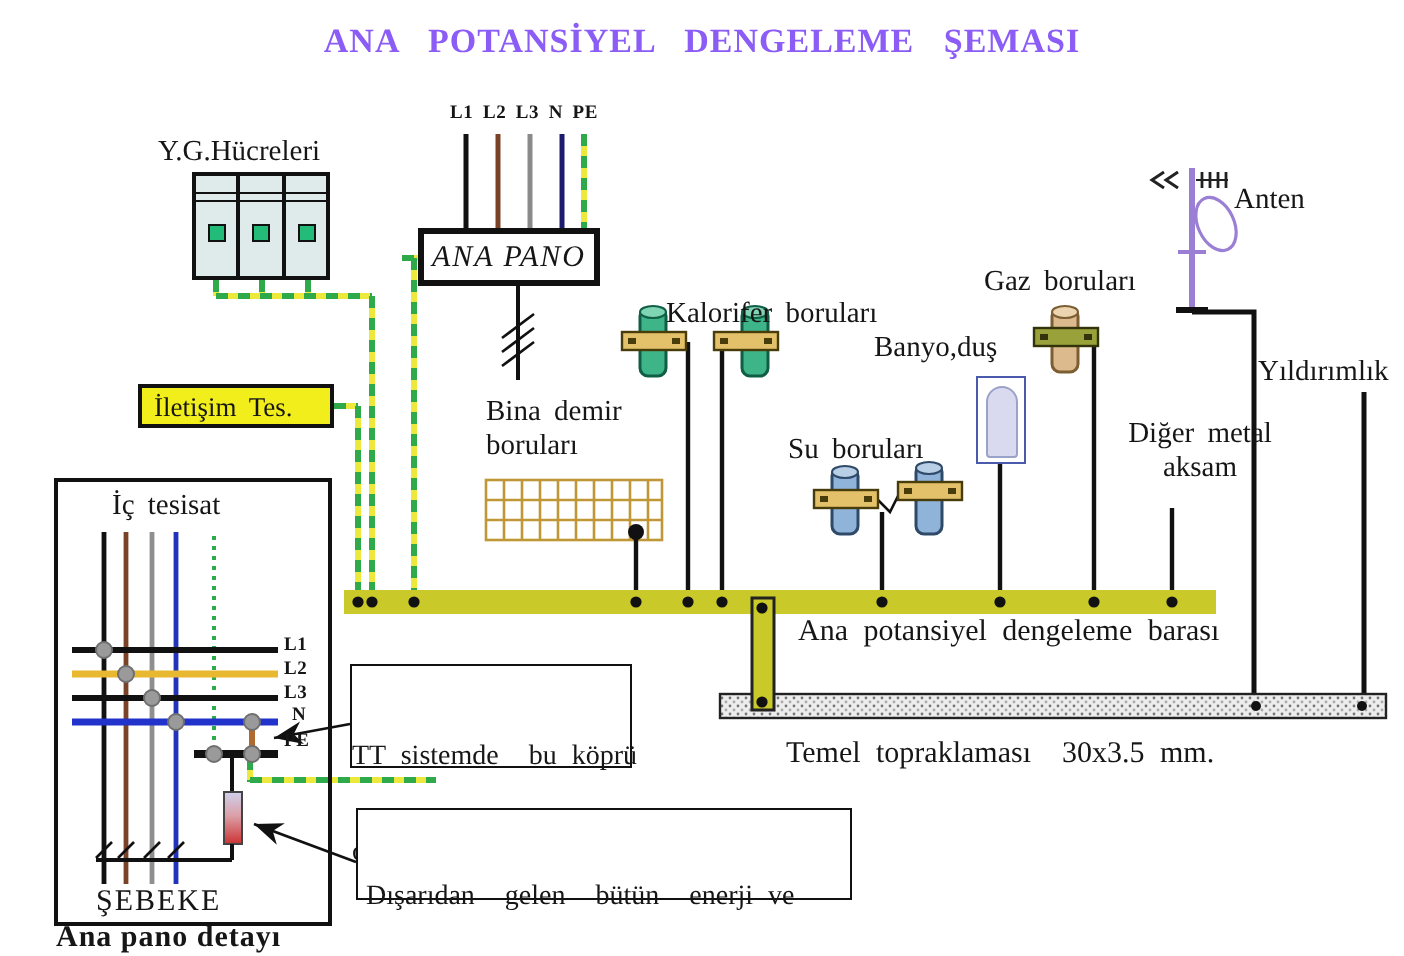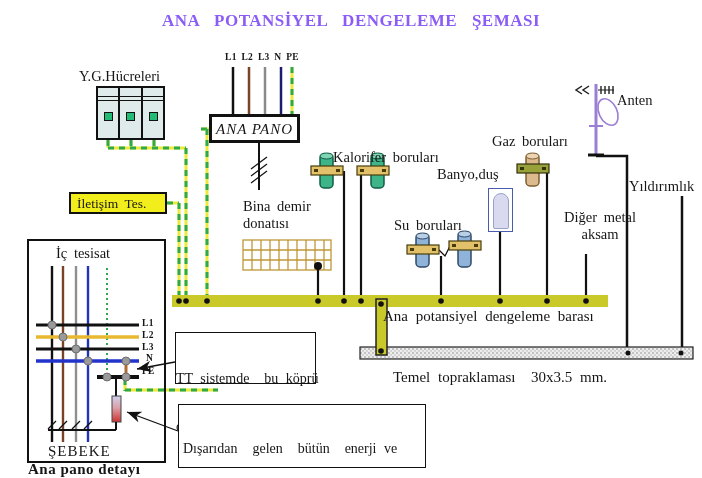--- a/index.html
+++ b/index.html
@@ -14,21 +14,21 @@
   .fs15{font-size:15px;word-spacing:4px;}
   .fs9{font-size:9.5px;font-weight:bold;letter-spacing:.3px;}
   .box{position:absolute;box-sizing:border-box;background:#fff;}
   .anapano{border:3px solid #111;width:91px;height:29px;text-align:center;
            font-size:15px;letter-spacing:1px;padding-top:4px;font-style:italic;}
   .ilet{border:2px solid #111;background:#f2ee1b;width:98px;height:22px;
         font-size:13.5px;padding:2px 0 0 6px;word-spacing:3px;}
   .detailbox{border:2px solid #111;width:139px;height:224px;background:transparent;}
   .notebox{border:1.5px solid #111;font-size:14px;word-spacing:4px;}
   .ttbox{width:141px;height:52px;text-align:left;padding-top:6px;}
-  .agkbox{width:248px;height:64px;padding:4px 0 0 4px;}
+  .agkbox{width:248px;height:46px;padding:4px 0 0 4px;}
   .caption{font-size:15px;font-weight:bold;letter-spacing:.5px;}
   .phases{display:flex;justify-content:space-between;}
   .ygcab{position:absolute;display:flex;border:2px solid #111;background:#dfeaea;
          width:69px;height:54px;box-sizing:border-box;}
   .ygcell{position:relative;flex:1;border-left:2px solid #111;}
   .ygcell:first-child{border-left:none;}
   .ygdl{position:absolute;top:8px;left:0;right:0;height:3px;
         border-top:1.3px solid #111;border-bottom:1.3px solid #111;}
   .ygled{position:absolute;top:24px;left:50%;margin-left:-4px;width:7px;height:7px;
          background:#22bb77;border:1.3px solid #111;}
@@ -283,28 +283,28 @@
 <div class="t fs14" style="left:437px;top:166px;">Banyo,duş</div>
 <div class="t fs14" style="left:394px;top:217px;">Su boruları</div>
 
 <div class="t fs14" style="left:553px;top:209px;width:94px;text-align:center;">
   <div>Diğer metal</div>
   <div>aksam</div>
 </div>
 
 <div class="t fs14" style="left:243px;top:198px;">
   <div>Bina demir</div>
-  <div>donatısı</div>
+  <div>boruları</div>
 </div>
 
 <div class="box shower" style="left:488px;top:188px;">
   <div class="showerin"></div>
 </div>
 
-<div class="t fs15" style="left:383px;top:308px;">Ana potansiyel dengeleme barası</div>
+<div class="t fs15" style="left:399px;top:308px;">Ana potansiyel dengeleme barası</div>
 <div class="t fs15" style="left:393px;top:369px;white-space:pre;text-align:right;">Temel topraklaması  30x3.5 mm.</div>
 
 <div class="box detailbox" style="left:27px;top:239px;"></div>
 <div class="t fs14" style="left:56px;top:245px;">İç tesisat</div>
 <div class="t fs9" style="left:142px;top:318px;">L1</div>
 <div class="t fs9" style="left:142px;top:330px;">L2</div>
 <div class="t fs9" style="left:142px;top:342px;">L3</div>
 <div class="t fs9" style="left:146px;top:353px;">N</div>
 <div class="t fs9" style="left:142px;top:366px;">PE</div>
 <div class="t" style="left:48px;top:443px;font-size:15px;letter-spacing:1px;">ŞEBEKE</div>

